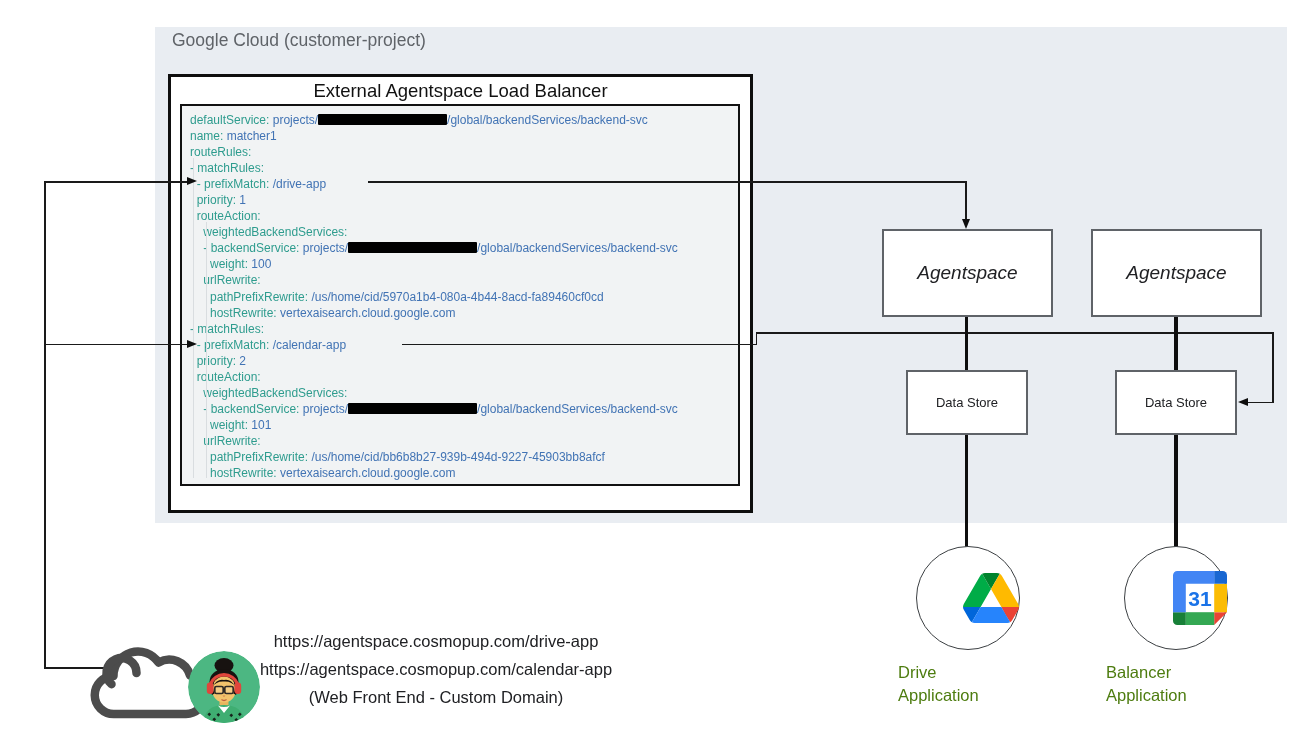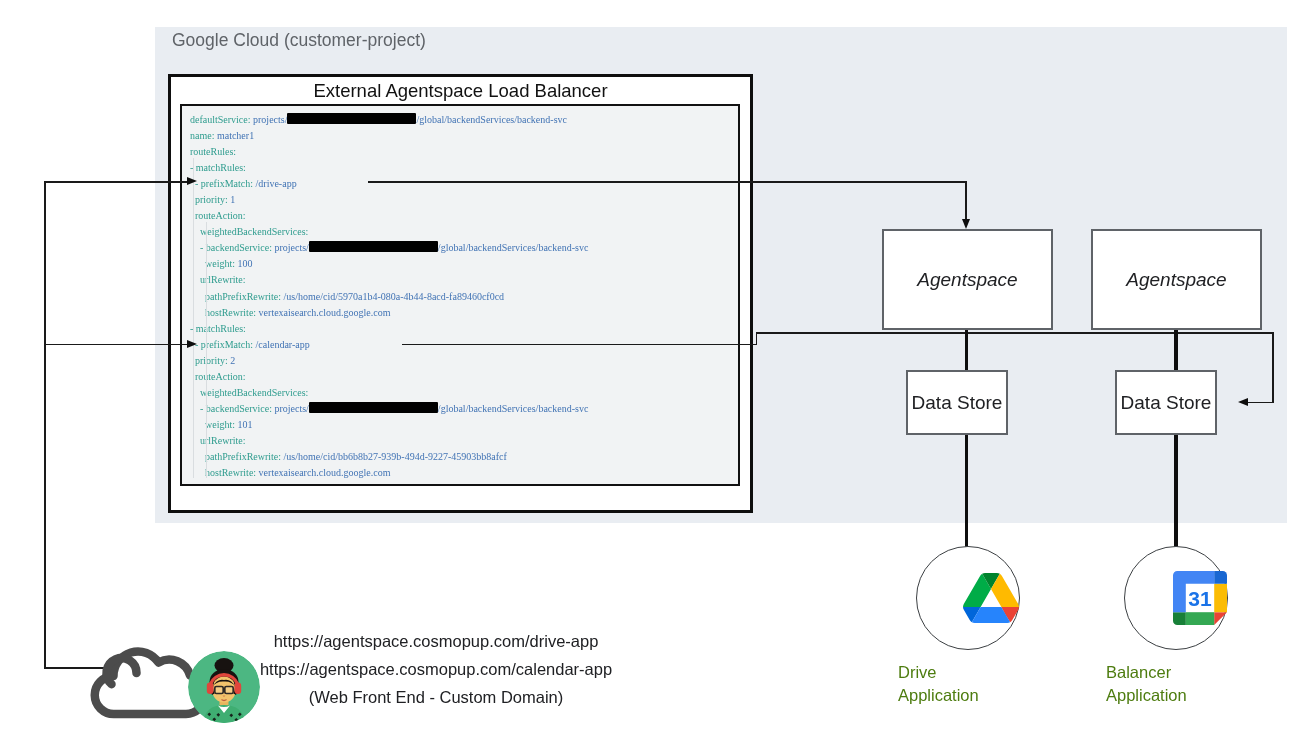--- a/index.html
+++ b/index.html
@@ -9,31 +9,31 @@
   
   .gray-panel{position:absolute;left:155px;top:27px;width:1132px;height:496px;background:#e9edf2;}
   .panel-label{position:absolute;left:172px;top:30px;font-size:17.5px;color:#5f6368;}
   .lb-box{position:absolute;left:168px;top:74px;width:585px;height:439px;background:#fff;
           border:3.5px solid #0e0e0e;box-sizing:border-box;}
   .lb-title{position:absolute;left:168px;top:80px;width:585px;text-align:center;
             font-size:18.5px;color:#111;}
 
   .code{position:absolute;left:180px;top:104px;width:560px;height:382px;background:#f1f3f4;
         border:2px solid #111;box-sizing:border-box;padding:6px 0 0 8px;
-        font-family:Liberation Serif, serif;font-size:10px;
+        font-family:Liberation Sans, sans-serif;font-size:12px;
         white-space:pre;overflow:hidden;}
   .cl{height:16.05px;line-height:16.05px;}
   .k{color:#2e9c8e;} .v{color:#4173b4;}
   .redact{display:inline-block;width:129px;height:11px;background:#000;vertical-align:-1px;border-radius:1px;}
   .guide{position:absolute;width:1px;background:#d9dde0;}
 
   .node{position:absolute;background:#fff;border:2px solid #5f6368;box-sizing:border-box;
         display:flex;align-items:center;justify-content:center;}
-  .agentspace{width:171px;height:101px;font-style:italic;font-size:19px;align-items:center;}
-  .datastore{width:102px;height:65px;font-size:19px;text-align:center;}
+  .agentspace{width:171px;height:88px;font-style:italic;font-size:19px;align-items:center;}
+  .datastore{width:122px;height:65px;font-size:13px;text-align:center;}
 
   .app-circle{position:absolute;width:104px;height:104px;border-radius:50%;background:#fff;
               border:1.6px solid #3c4043;box-sizing:border-box;display:flex;align-items:center;justify-content:flex-end;}
   .app-label{position:absolute;width:140px;font-size:16.5px;line-height:23px;color:#4d7c0f;}
 
   
   .hline{position:absolute;height:1.7px;background:#1a1a1a;}
   .vline{position:absolute;width:1.7px;background:#1a1a1a;}
   .thick{width:3.5px;background:#0e0e0e;}
   .arr{position:absolute;width:0;height:0;}

